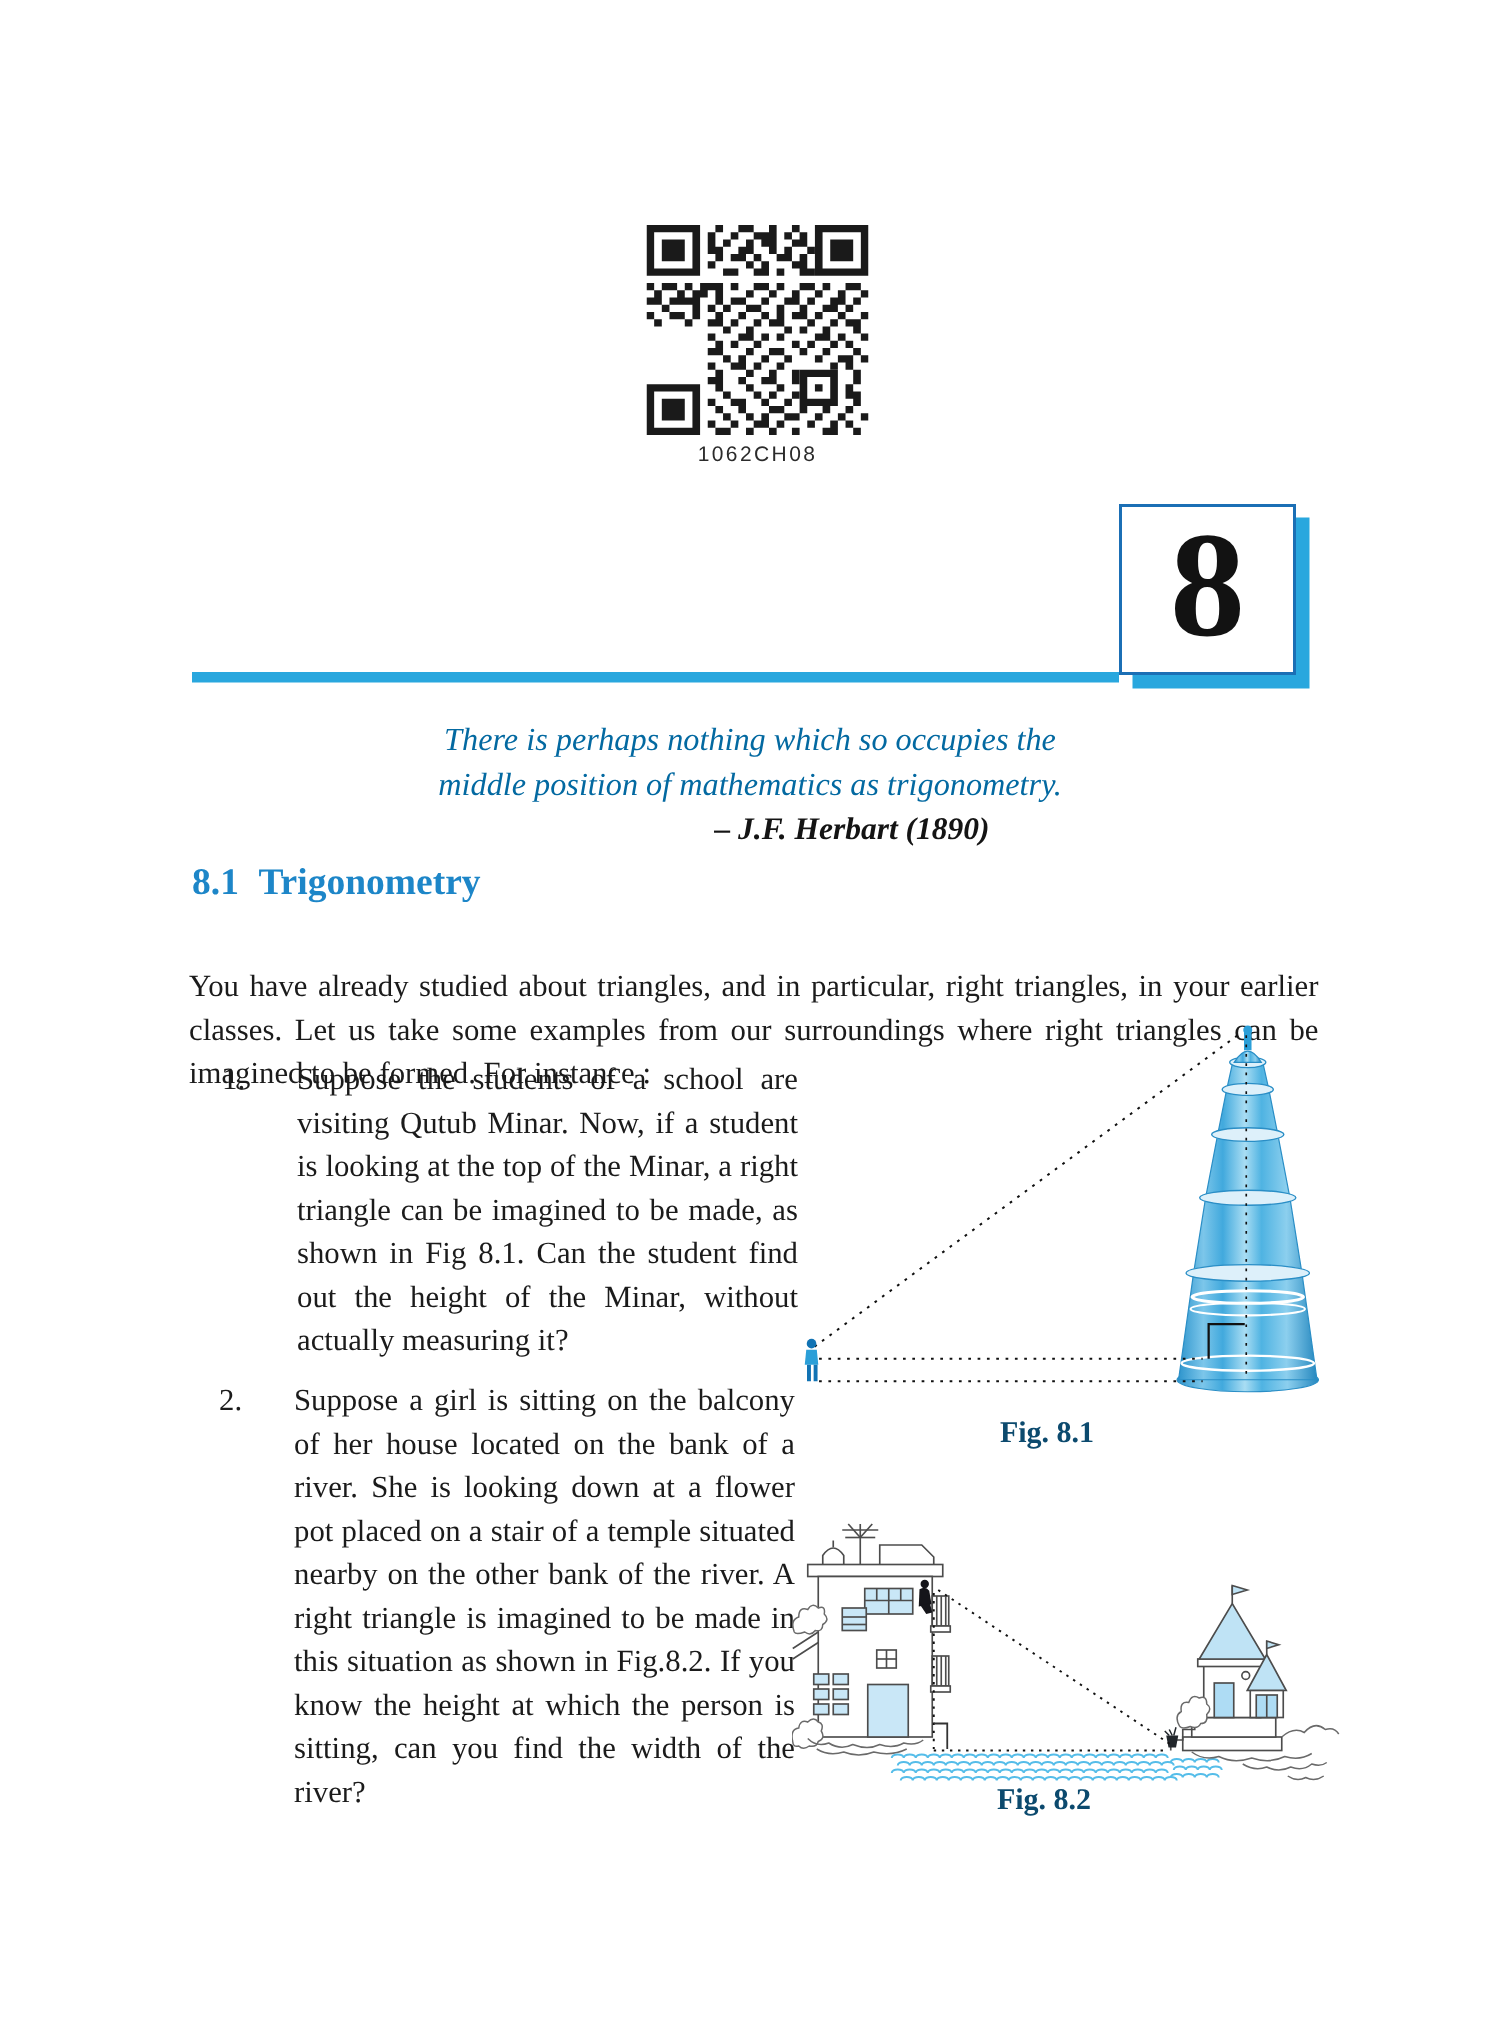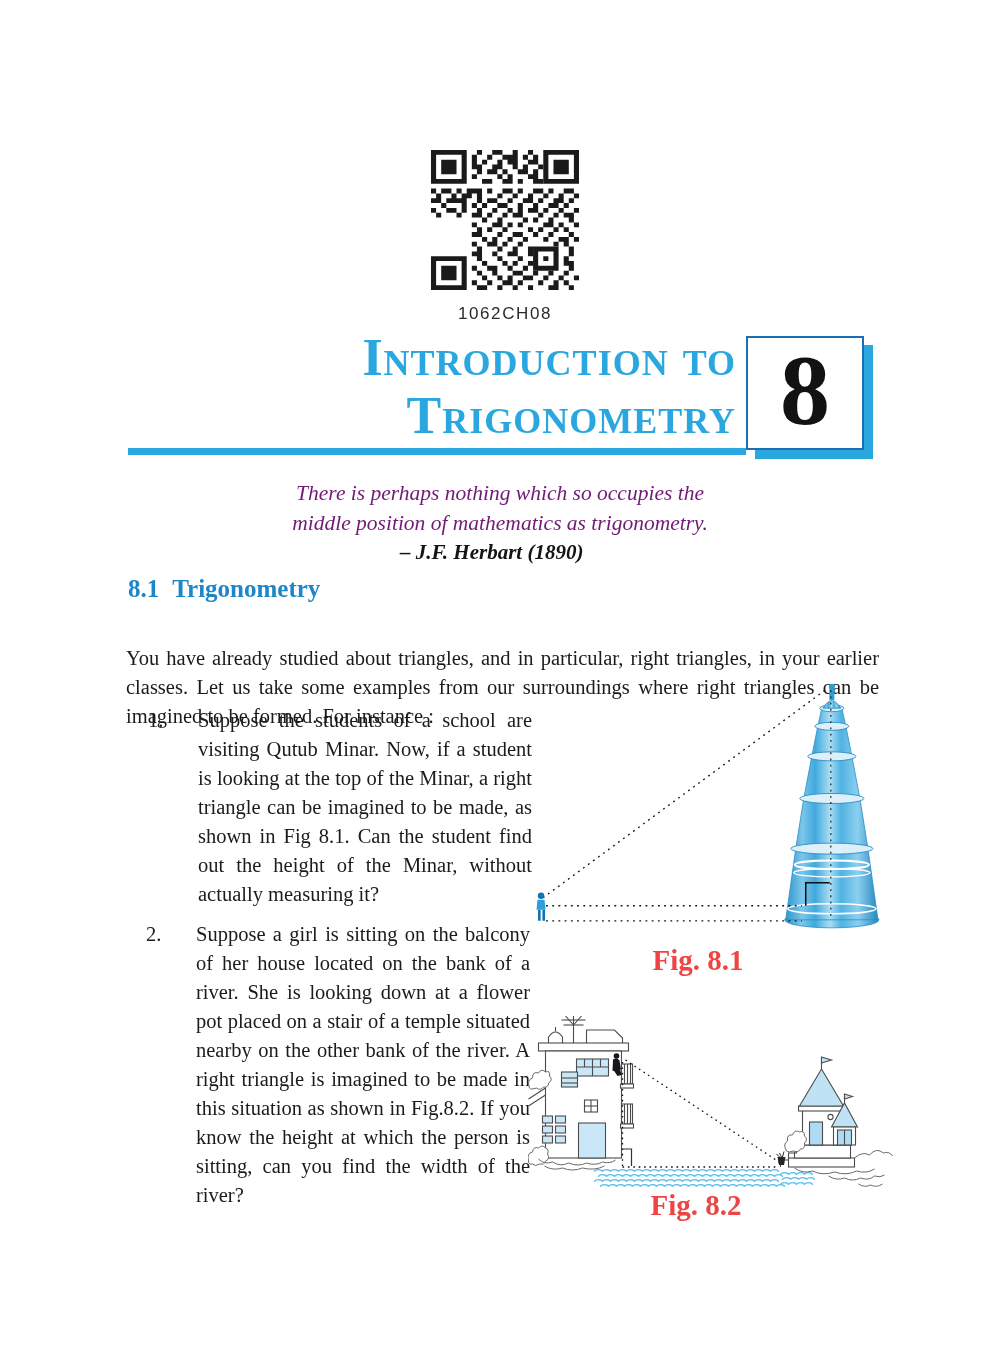--- a/index.html
+++ b/index.html
@@ -4,56 +4,56 @@
 <style>
   html,body{margin:0;padding:0;background:#ffffff;}
   .page{
     position:relative;width:1008px;height:1351px;margin:0 auto;
     background:#ffffff;color:#1b1b1b;
     font-family:"Liberation Serif", serif;overflow:hidden;
   }
   
   .qr-block{position:absolute;left:431px;top:150px;width:148px;text-align:center;}
   .qr-svg{width:148px;height:140px;display:block;}
-  .qr-label{margin-top:14px;font-family:"Liberation Sans",sans-serif;font-size:17px;letter-spacing:1.6px;color:#2b2b2b;}
+  .qr-label{margin-top:4px;font-family:"Liberation Sans",sans-serif;font-size:14px;letter-spacing:1.6px;color:#2b2b2b;}
   
   .chapter-title{
     position:absolute;left:130px;top:329px;width:606px;text-align:right;
     font-variant:small-caps;font-weight:bold;font-size:52px;line-height:58px;
     color:#29a7de;letter-spacing:1px;
   }
   .chapter-box{
     position:absolute;left:746px;top:336px;width:114px;height:110px;background:#fff;
     border:2.5px solid #1b6fb5;box-shadow:9px 9px 0 #29a7de;text-align:center;
   }
   .chapter-num{font-size:100px;font-weight:bold;line-height:103px;color:#121212;}
   .title-rule{position:absolute;left:128px;top:448px;width:618px;height:7px;background:#29a7de;}
   
   .epigraph{
     position:absolute;left:250px;top:478px;width:500px;text-align:center;
-    font-style:italic;font-size:21.5px;line-height:30px;color:#701a75;
+    font-style:italic;font-size:21.5px;line-height:30px;color:#0369a1;
   }
   .epigraph-attr{
-    position:absolute;left:400px;top:540px;width:336px;text-align:left;
+    position:absolute;left:400px;top:540px;width:336px;text-align:center;
     font-style:italic;font-weight:bold;font-size:21px;color:#141414;
   }
   
   .section-heading{position:absolute;left:128px;top:575px;font-size:25px;font-weight:bold;color:#1d86c8;}
   .section-heading .num{margin-right:13px;text-align:right;}
   .intro-para{position:absolute;left:126px;top:616px;width:753px;font-size:20.5px;line-height:29px;text-align:justify;margin-top:28px;}
   
   .example{position:absolute;display:flex;}
   .example .num{width:31px;font-size:20.5px;line-height:29px;flex:none;}
   .example .txt{width:334px;font-size:20.5px;line-height:29px;text-align:justify;margin-left:19px;}
   #example-1{left:148px;top:706px;}
   #example-2{left:146px;top:920px;}
   
   .figure1{position:absolute;left:533px;top:676px;width:356px;height:256px;}
   .figure2{position:absolute;left:528px;top:1006px;width:366px;height:188px;}
-  .fig-caption{position:absolute;text-align:center;font-weight:bold;font-size:29px;color:#ef4444;}
+  .fig-caption{position:absolute;text-align:center;font-weight:bold;font-size:20px;color:#0c4a6e;}
   .fig1-caption{left:533px;top:944px;width:330px;}
   .fig2-caption{left:528px;top:1189px;width:336px;}
   
   .footer{position:absolute;left:0;top:1278px;width:100%;text-align:center;
     font-family:"Liberation Sans",sans-serif;font-size:16.5px;color:#222;}
 </style>
 </head>
 <body>
 
 <div class="page">
@@ -70,24 +70,20 @@
 
         <path d="M9 0h1v1h-1z M12 0h2v1h-2z M16 0h1v2h-1z M19 0h1v1h-1z M8 1h1v2h-1z M11 1h1v1h-1z M14 1h2v1h-2z M18 1h1v1h-1z M20 1h1v2h-1z M10 2h1v1h-1z M13 2h1v2h-1z M15 2h2v1h-2z M19 2h1v1h-1z M8 3h2v1h-2z M12 3h1v1h-1z M16 3h1v1h-1z M18 3h1v2h-1z M21 3h1v1h-1z M9 4h1v1h-1z M11 4h2v1h-2z M14 4h1v1h-1z M17 4h1v1h-1z M20 4h1v1h-1z M8 5h1v1h-1z M13 5h1v1h-1z M15 5h1v2h-1z M19 5h2v1h-2z M10 6h2v1h-2z M14 6h1v1h-1z M17 6h1v1h-1z M20 6h1v1h-1z M21 6h1v1h-1z
         M0 8h1v1h-1z M2 8h2v1h-2z M5 8h1v1h-1z M7 8h1v2h-1z M1 9h1v1h-1z M4 9h1v2h-1z M6 9h1v1h-1z M0 10h2v1h-2z M3 10h1v1h-1z M5 10h2v1h-2z M2 11h1v1h-1z M6 11h1v2h-1z M0 12h1v1h-1z M3 12h2v1h-2z M1 13h1v1h-1z M5 13h1v1h-1z
         M8 8h2v1h-2z M11 8h1v1h-1z M14 8h2v1h-2z M17 8h1v1h-1z M20 8h2v1h-2z M23 8h1v1h-1z M26 8h2v1h-2z M9 9h1v2h-1z M13 9h1v1h-1z M16 9h1v1h-1z M19 9h1v2h-1z M22 9h1v1h-1z M25 9h1v1h-1z M28 9h1v1h-1z M11 10h2v1h-2z M15 10h1v1h-1z M18 10h1v1h-1z M21 10h1v1h-1z M24 10h2v1h-2z M27 10h1v1h-1z M8 11h1v1h-1z M10 11h1v1h-1z M13 11h2v1h-2z M17 11h1v2h-1z M20 11h1v1h-1z M23 11h2v1h-2z M26 11h1v1h-1z M9 12h1v1h-1z M12 12h1v1h-1z M15 12h1v1h-1z M19 12h2v1h-2z M22 12h1v1h-1z M25 12h1v1h-1z M28 12h1v1h-1z M8 13h2v1h-2z M11 13h1v1h-1z M14 13h1v1h-1z M16 13h2v1h-2z M21 13h1v1h-1z M24 13h1v1h-1z M26 13h2v1h-2z M10 14h1v1h-1z M13 14h1v1h-1z M18 14h1v1h-1z M20 14h1v1h-1z M23 14h1v1h-1z M27 14h1v1h-1z M8 15h1v1h-1z M12 15h2v1h-2z M15 15h1v1h-1z M17 15h1v1h-1z M22 15h2v1h-2z M25 15h1v1h-1z M28 15h1v1h-1z M9 16h1v1h-1z M11 16h1v1h-1z M14 16h1v1h-1z M19 16h1v1h-1z M21 16h1v1h-1z M24 16h1v1h-1z M26 16h1v1h-1z M8 17h2v1h-2z M13 17h1v1h-1z M16 17h2v1h-2z M20 17h1v1h-1z M23 17h1v1h-1z M27 17h1v1h-1z M10 18h1v1h-1z M12 18h1v1h-1z M15 18h1v1h-1z M18 18h1v1h-1z M22 18h1v1h-1z M25 18h2v1h-2z M28 18h1v1h-1z M8 19h1v1h-1z M11 19h2v1h-2z M14 19h1v1h-1z M17 19h1v1h-1z M24 19h1v1h-1z M26 19h1v1h-1z M9 20h1v1h-1z M13 20h1v1h-1z M16 20h1v1h-1z M19 20h1v1h-1z M27 20h1v1h-1z
         M8 21h2v1h-2z M12 21h1v1h-1z M15 21h2v1h-2z M19 21h1v1h-1z M27 21h1v1h-1z M9 22h1v1h-1z M13 22h1v1h-1z M17 22h1v1h-1z M26 22h1v1h-1z M10 23h1v1h-1z M14 23h1v1h-1z M16 23h1v1h-1z M19 23h1v1h-1z M26 23h2v1h-2z M8 24h1v1h-1z M11 24h2v1h-2z M15 24h1v1h-1z M18 24h1v1h-1z M27 24h1v1h-1z M9 25h1v1h-1z M12 25h1v1h-1z M16 25h2v1h-2z M20 25h1v1h-1z M23 25h1v1h-1z M26 25h1v1h-1z M10 26h1v1h-1z M13 26h1v1h-1z M15 26h1v1h-1z M18 26h2v1h-2z M22 26h1v1h-1z M25 26h1v1h-1z M28 26h1v1h-1z M8 27h1v1h-1z M11 27h1v1h-1z M14 27h2v1h-2z M17 27h1v1h-1z M21 27h1v1h-1z M24 27h1v1h-1z M26 27h1v1h-1z M9 28h2v1h-2z M13 28h1v1h-1z M16 28h1v1h-1z M19 28h1v1h-1z M23 28h2v1h-2z M27 28h1v1h-1z"></path>
       </g>
     </svg>
     <div class="qr-label">1062CH08</div>
   </div>
 
-  <div class="chapter-title">
-    <div>Introduction to</div>
-    <div>Trigonometry</div>
-  </div>
   <div class="chapter-box">
     <div class="chapter-num">8</div>
   </div>
   <div class="title-rule"></div>
 
   <div class="epigraph">
     <div>There is perhaps nothing which so occupies the</div>
     <div>middle position of mathematics as trigonometry.</div>
   </div>
   <div class="epigraph-attr">– J.F. Herbart (1890)</div>

